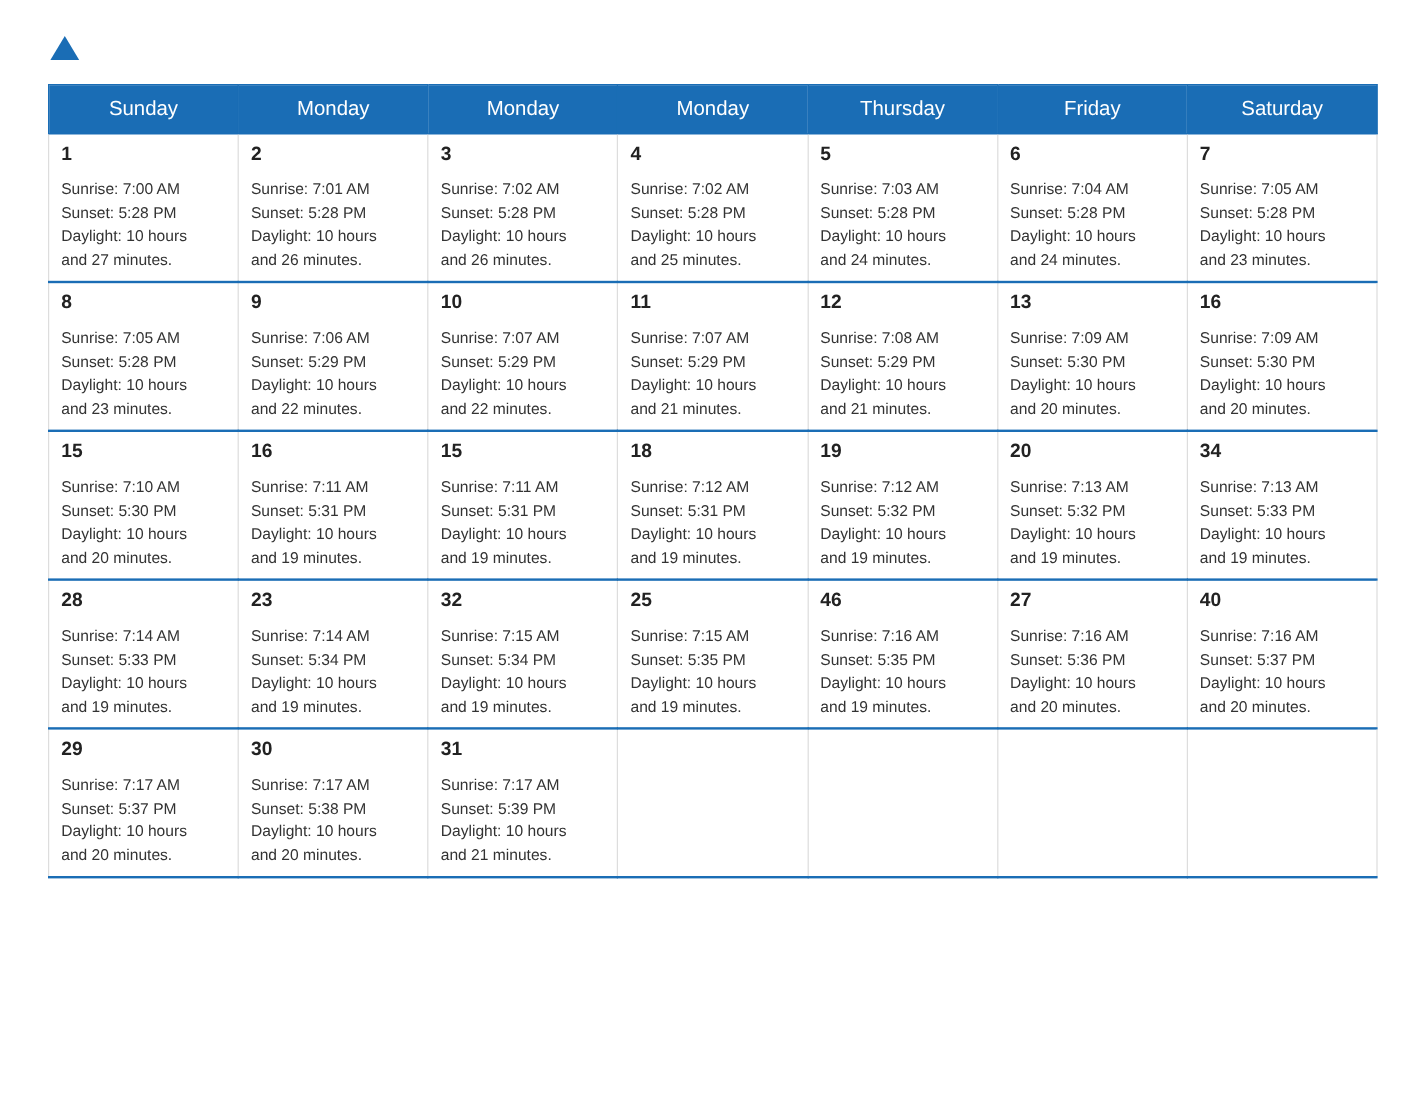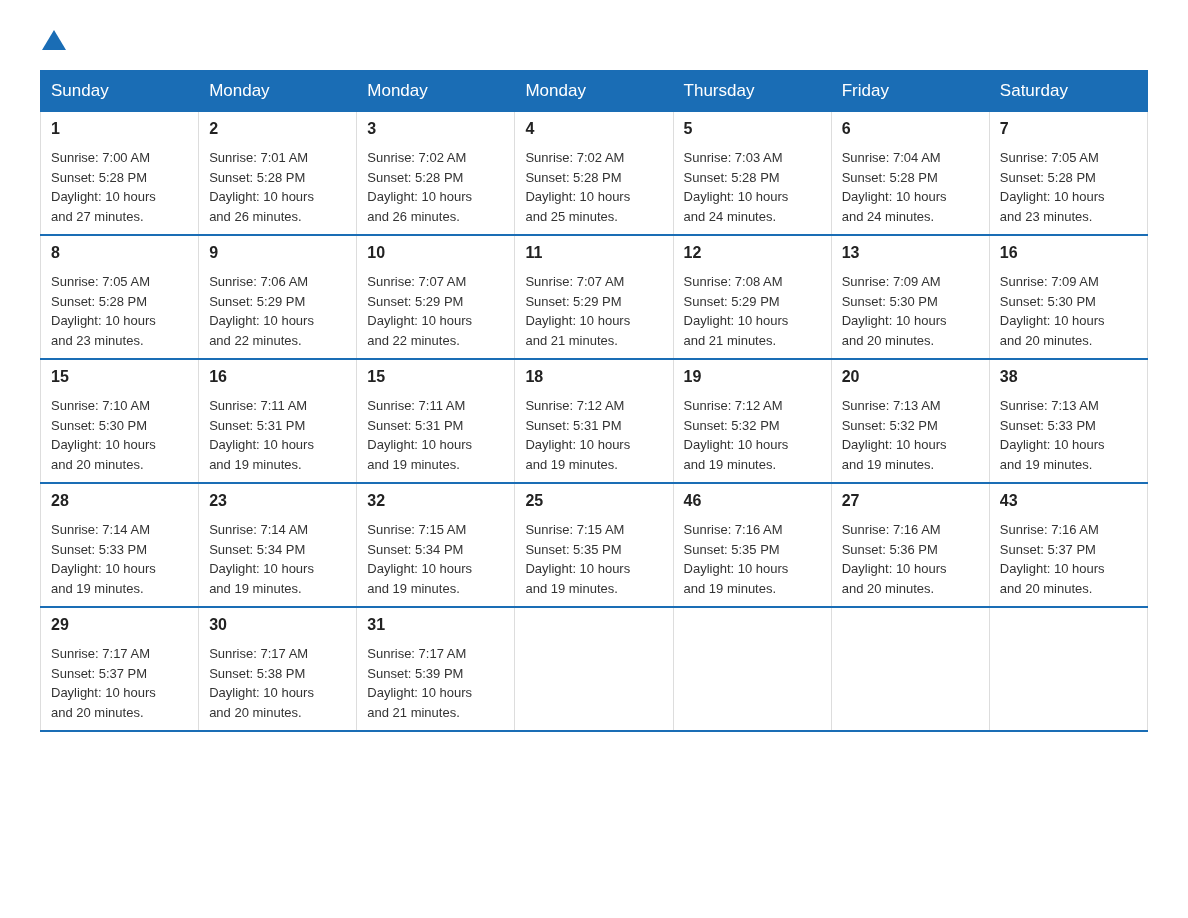--- a/index.html
+++ b/index.html
@@ -66,21 +66,21 @@
       table-layout: fixed;
     }
     thead tr {
       background-color: #1a6db5;
     }
     thead th {
       color: white;
       font-size: 17px;
       font-weight: normal;
       padding: 10px 10px;
-      text-align: left;
+      text-align: center;
       border: 1px solid #1a6db5;
     }
     tbody td {
       vertical-align: top;
       padding: 8px 10px;
       border: 1px solid #ddd;
       font-size: 13px;
       color: #333;
       min-height: 100px;
       background: #fff;
@@ -215,21 +215,21 @@
         </td>
         <td>
           <div class="day-number">19</div>
 <div class="day-info">Sunrise: 7:12 AM<br>Sunset: 5:32 PM<br>Daylight: 10 hours<br>and 19 minutes.</div>
         </td>
         <td>
           <div class="day-number">20</div>
 <div class="day-info">Sunrise: 7:13 AM<br>Sunset: 5:32 PM<br>Daylight: 10 hours<br>and 19 minutes.</div>
         </td>
         <td>
-          <div class="day-number">38</div>
+          <div class="day-number">34</div>
 <div class="day-info">Sunrise: 7:13 AM<br>Sunset: 5:33 PM<br>Daylight: 10 hours<br>and 19 minutes.</div>
         </td>
       </tr>
       <tr>
         <td>
           <div class="day-number">28</div>
 <div class="day-info">Sunrise: 7:14 AM<br>Sunset: 5:33 PM<br>Daylight: 10 hours<br>and 19 minutes.</div>
         </td>
         <td>
           <div class="day-number">23</div>
@@ -245,21 +245,21 @@
         </td>
         <td>
           <div class="day-number">46</div>
 <div class="day-info">Sunrise: 7:16 AM<br>Sunset: 5:35 PM<br>Daylight: 10 hours<br>and 19 minutes.</div>
         </td>
         <td>
           <div class="day-number">27</div>
 <div class="day-info">Sunrise: 7:16 AM<br>Sunset: 5:36 PM<br>Daylight: 10 hours<br>and 20 minutes.</div>
         </td>
         <td>
-          <div class="day-number">43</div>
+          <div class="day-number">40</div>
 <div class="day-info">Sunrise: 7:16 AM<br>Sunset: 5:37 PM<br>Daylight: 10 hours<br>and 20 minutes.</div>
         </td>
       </tr>
       <tr>
         <td>
           <div class="day-number">29</div>
 <div class="day-info">Sunrise: 7:17 AM<br>Sunset: 5:37 PM<br>Daylight: 10 hours<br>and 20 minutes.</div>
         </td>
         <td>
           <div class="day-number">30</div>

